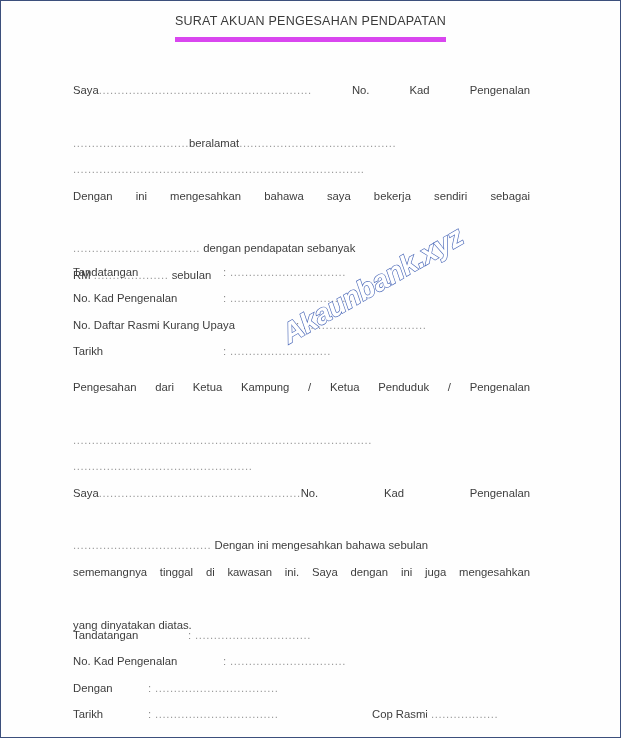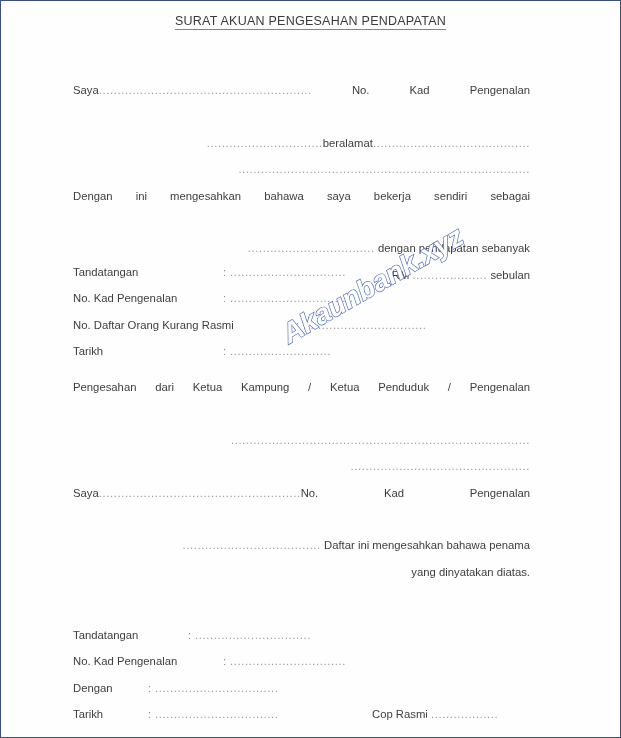--- a/index.html
+++ b/index.html
@@ -35,40 +35,40 @@
     position: absolute;
     left: 0;
     top: 13px;
     width: 100%;
     text-align: center;
     font-size: 12.5px;
     letter-spacing: 0.25px;
     color: #3a3a3a;
   }
   .doc-title .ttl {
-    border-bottom: 1px solid #d946ef;
-    padding-bottom: 1px;
+    border-bottom: 5px solid #d946ef;
+    padding-bottom: 9px;
   }
 
   
   .blk {
     position: absolute;
     left: 72px;
     width: 457px;
     font-size: 11.3px;
     line-height: 26.4px;
     color: #3d3d3d;
   }
   .blk p {
     margin: 0;
     text-align: justify;
     text-justify: inter-word;
   }
   .blk p.last, .blk p.noj {
-    text-align: right;
+    text-align: left;
   }
   
   .blk p.jfull {
     text-align: justify;
   }
   .blk p.jfull::after {
     content: "";
     display: inline-block;
     width: 100%;
     height: 0;
@@ -160,37 +160,38 @@
         <span class="lab">Tandatangan</span>
         <span class="sep" style="left:150px;">:</span>
         <span class="val" style="left:157px;">...............................</span>
       </div>
       <div class="row">
         <span class="lab">No. Kad Pengenalan</span>
         <span class="sep" style="left:150px;">:</span>
         <span class="val" style="left:157px;">.................................</span>
       </div>
       <div class="row">
-        <span class="lab">No. Daftar Orang Kurang Rasmi</span>
+        <span class="lab">No. Daftar Rasmi Kurang Upaya</span>
         <span class="sep" style="left:223px;">:</span>
         <span class="val" style="left:230px;">.................................</span>
       </div>
       <div class="row">
         <span class="lab">Tarikh</span>
         <span class="sep" style="left:150px;">:</span>
         <span class="val" style="left:157px;">...........................</span>
       </div>
     </div>
 
     <div class="blk" style="top:373px;">
       <p class="jfull"><span>Pengesahan   dari   Ketua   Kampung   /   Ketua   Penduduk   /   Pengenalan</span></p>
       <p class="noj"><span class="dots">................................................................................</span></p>
       <p class="noj"><span class="dots">................................................</span></p>
       <p class="jfull"><span>Saya</span><span class="dots">......................................................</span><span>No.     Kad      Pengenalan</span></p>
-      <p class="noj"><span class="dots">.....................................</span> <span>Daftar ini mengesahkan bahawa penama</span></p>
+      <p class="noj"><span class="dots">.....................................</span> <span>Dengan ini mengesahkan bahawa sebulan</span></p>
+      <p class="jfull"><span>sememangnya  tinggal  di  kawasan  ini.  Saya  dengan  ini  juga  mengesahkan</span></p>
       <p class="noj"><span>yang dinyatakan diatas.</span></p>
     </div>
 
     <div class="rows" style="top:621px;">
       <div class="row">
         <span class="lab">Tandatangan</span>
         <span class="sep" style="left:115px;">:</span>
         <span class="val" style="left:122px;">...............................</span>
       </div>
       <div class="row">

